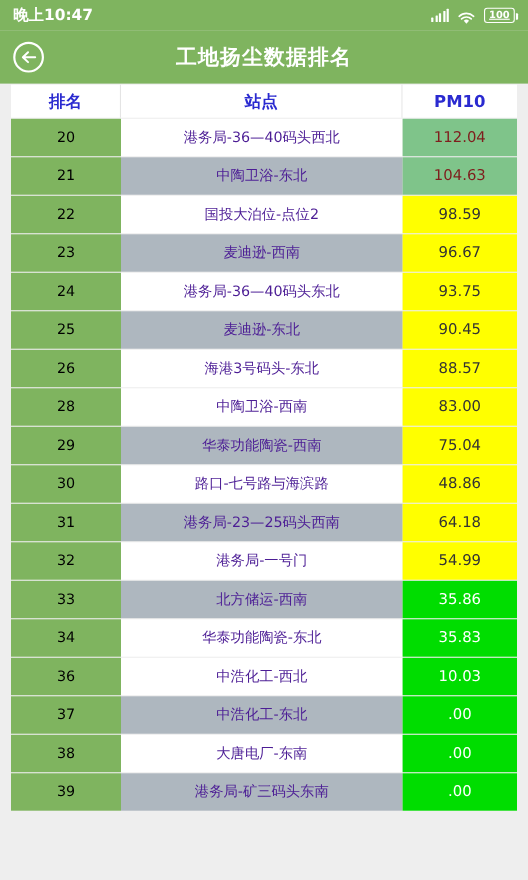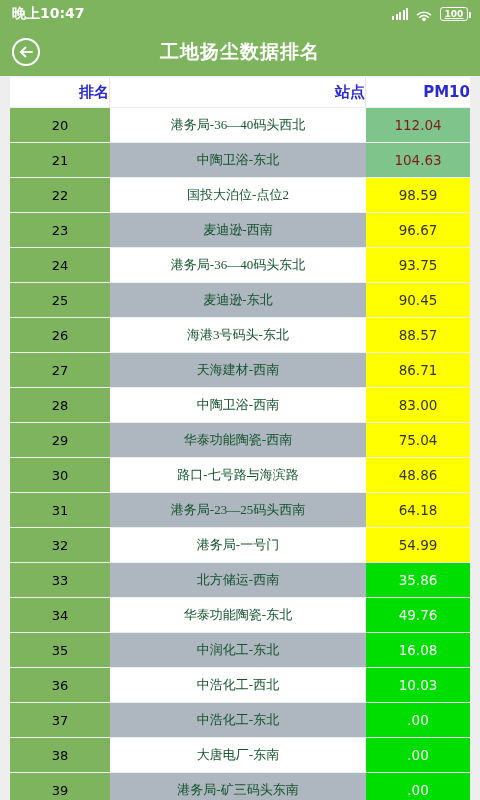--- a/index.html
+++ b/index.html
@@ -51,27 +51,27 @@
 
   
   .tablewrap { flex:1 1 auto; padding:0 10px; background:#eeeeee; overflow:hidden; }
   table.rank { width:100%; border-collapse:separate; border-spacing:0 1px; table-layout:fixed; }
   col.c-rank { width:100px; }
   col.c-site { width:256px; }
   col.c-val  { width:104px; }
 
   thead th {
     background:#ffffff; color:#2a2ad0; font-size:15px; font-weight:bold;
-    height:30px; text-align:right; border-right:1px solid #e4e4e4;
+    height:30px; text-align:center; border-right:1px solid #e4e4e4;
   }
   thead th:last-child { border-right:none; }
 
   tbody td { height:34px; text-align:center; font-size:13.5px; vertical-align:middle; }
   td.rankcell { background:#7fb45f; color:#000000; font-size:13px; }
-  td.sitecell { color:#14532d; font-size:13px;font-family:Liberation Serif, serif; }
+  td.sitecell { color:#4c1d95; font-size:13px; }
   tr.odd  td.sitecell { background:#ffffff; }
   tr.even td.sitecell { background:#aeb7bf; }
   td.valcell { font-size:13.5px; }
   td.valcell.lv-green  { background:#7fc48a; color:#7f1d1d; }
   td.valcell.lv-yellow { background:#ffff00; color:#333333; }
   td.valcell.lv-bright { background:#00dd00; color:#ffffff; }
 </style>
 </head>
 <body>
 
@@ -152,25 +152,20 @@
           <tr class="even">
             <td class="rankcell">25</td>
             <td class="sitecell">麦迪逊-东北</td>
             <td class="valcell lv-yellow">90.45</td>
           </tr>
           <tr class="odd">
             <td class="rankcell">26</td>
             <td class="sitecell">海港3号码头-东北</td>
             <td class="valcell lv-yellow">88.57</td>
           </tr>
-          <tr class="even">
-            <td class="rankcell">27</td>
-            <td class="sitecell">天海建材-西南</td>
-            <td class="valcell lv-yellow">86.71</td>
-          </tr>
           <tr class="odd">
             <td class="rankcell">28</td>
             <td class="sitecell">中陶卫浴-西南</td>
             <td class="valcell lv-yellow">83.00</td>
           </tr>
           <tr class="even">
             <td class="rankcell">29</td>
             <td class="sitecell">华泰功能陶瓷-西南</td>
             <td class="valcell lv-yellow">75.04</td>
           </tr>
@@ -190,26 +185,21 @@
             <td class="valcell lv-yellow">54.99</td>
           </tr>
           <tr class="even">
             <td class="rankcell">33</td>
             <td class="sitecell">北方储运-西南</td>
             <td class="valcell lv-bright">35.86</td>
           </tr>
           <tr class="odd">
             <td class="rankcell">34</td>
             <td class="sitecell">华泰功能陶瓷-东北</td>
-            <td class="valcell lv-bright">49.76</td>
-          </tr>
-          <tr class="even">
-            <td class="rankcell">35</td>
-            <td class="sitecell">中润化工-东北</td>
-            <td class="valcell lv-bright">16.08</td>
+            <td class="valcell lv-bright">35.83</td>
           </tr>
           <tr class="odd">
             <td class="rankcell">36</td>
             <td class="sitecell">中浩化工-西北</td>
             <td class="valcell lv-bright">10.03</td>
           </tr>
           <tr class="even">
             <td class="rankcell">37</td>
             <td class="sitecell">中浩化工-东北</td>
             <td class="valcell lv-bright">.00</td>

